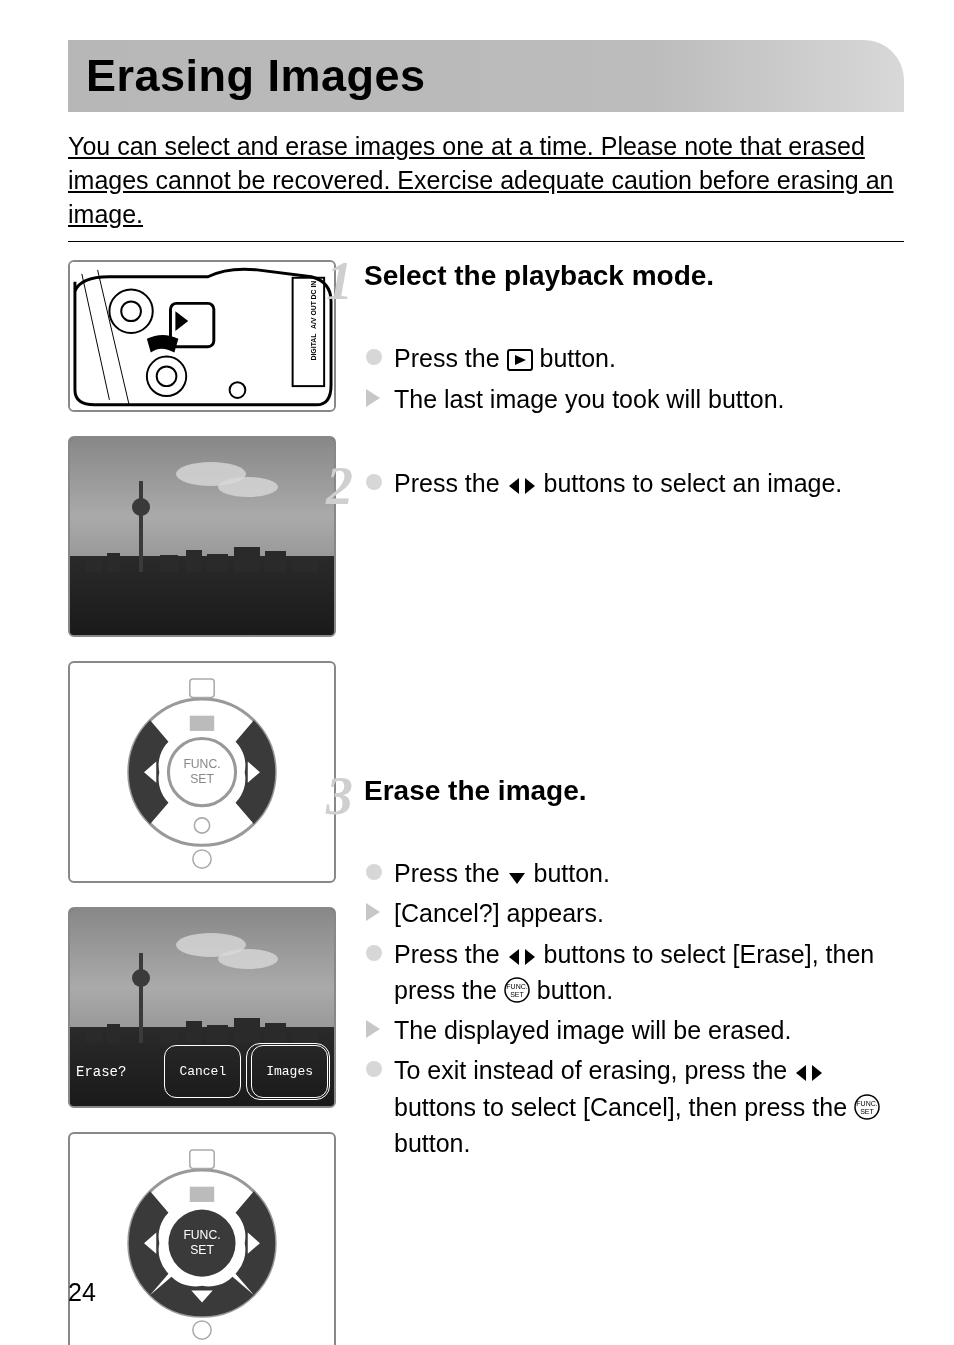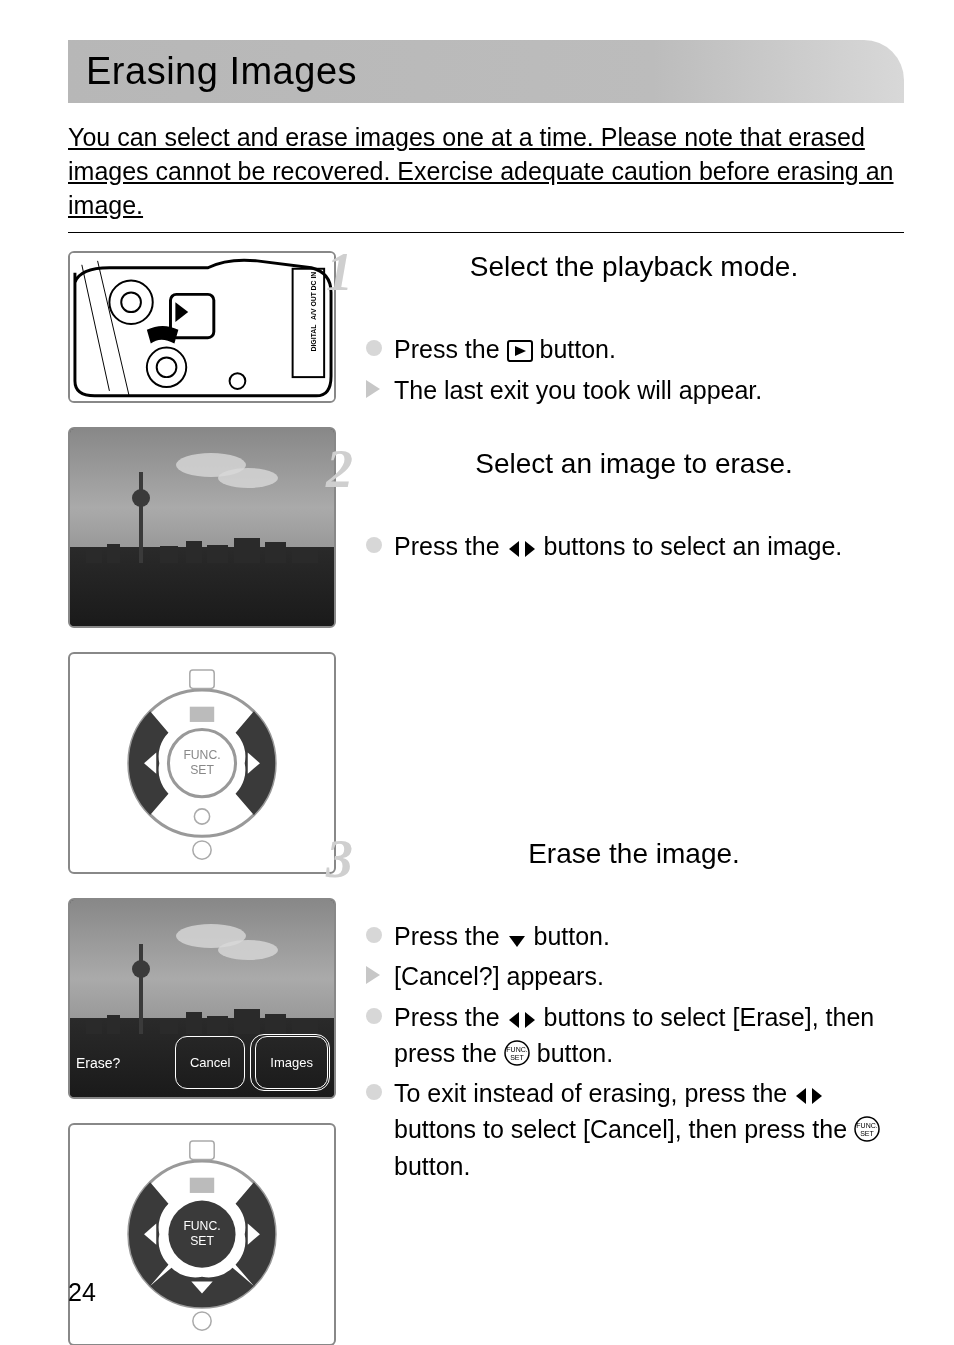--- a/index.html
+++ b/index.html
@@ -4,47 +4,47 @@
 <style>
   * { margin: 0; padding: 0; box-sizing: border-box; }
   html, body { width: 954px; height: 1345px; background: #fff; font-family: Arial, Helvetica, sans-serif; color: #000; }
   .page { padding: 40px 50px 0 68px; position: relative; height: 100%; }
   .title-bar {
     background: linear-gradient(to right, #b7b7b7 0%, #bcbcbc 70%, #d8d8d8 100%);
     border-top-right-radius: 40px;
     padding: 10px 18px;
     margin-bottom: 18px;
   }
-  .title-bar h1 { font-size: 38px; font-weight: 400; letter-spacing: 0.5px; }
+  .title-bar h1 { font-size: 45px; font-weight: 700; letter-spacing: 0.5px; }
   .intro { font-size: 25px; line-height: 1.35; margin-bottom: 10px; text-decoration: underline; }
   hr.sep { border: none; border-top: 1px solid #000; margin: 10px 0 18px 0; }
   .content { display: flex; gap: 28px; }
   .left-col { width: 268px; flex-shrink: 0; display: flex; flex-direction: column; gap: 24px; }
   .right-col { flex: 1; }
   .frame { border: 2px solid #888; border-radius: 6px; overflow: hidden; background: #fff; }
   .frame svg, .frame .inner { display: block; width: 100%; }
   .lcd { background: #151515; width: 100%; aspect-ratio: 268/200; position: relative; }
   .skyline { position: absolute; left: 0; right: 0; bottom: 32%; height: 14%; }
   .skyline .bld { position: absolute; bottom: 0; background: #2a2a2a; }
   .tower { position: absolute; left: 26%; bottom: 32%; width: 4px; height: 46%; background: #3a3a3a; }
   .tower::before { content: ""; position: absolute; top: 18%; left: -7px; width: 18px; height: 18px; border-radius: 50%; background: #3a3a3a; }
   .sky { position: absolute; inset: 0; background: linear-gradient(#888 0%, #aaa 40%, #999 60%, #2a2a2a 60%, #1a1a1a 100%); }
   .cloud { position: absolute; background: #d8d8d8; border-radius: 50%; opacity: 0.8; }
-  .lcd-bar { position: absolute; left: 0; right: 0; bottom: 4%; display: flex; align-items: center; padding: 0 6px; color: #fff; font-size: 14px; font-family: Liberation Sans, sans-serif; }
+  .lcd-bar { position: absolute; left: 0; right: 0; bottom: 4%; display: flex; align-items: center; padding: 0 6px; color: #fff; font-size: 14px; font-family: Liberation Mono, monospace; }
   .pill { border: 1px solid #fff; border-radius: 12px; padding: 18px 14px; font-size: 13px; }
   .pill.sel { position: relative; }
   .pill.sel::before { content: ""; position: absolute; left: -6px; top: -3px; right: -3px; bottom: -3px; border: 1px solid #fff; border-radius: 14px; }
   .dial-wrap { padding: 10px; display: flex; justify-content: center; }
   .step { position: relative; margin-bottom: 40px; }
   .step-num {
     position: absolute; left: -38px; top: -10px;
     font-size: 54px; font-weight: 900; font-style: italic;
     color: #cfcfcf; font-family: Georgia, 'Times New Roman', serif;
   }
-  .step h2 { font-size: 28px; font-weight: 400; margin-bottom: 10px; text-align: center; }
+  .step h2 { font-size: 28px; font-weight: 700; margin-bottom: 10px; }
   ul.instr { list-style: none; margin-top: 48px; }
   ul.instr li { font-size: 25px; line-height: 1.45; padding-left: 30px; position: relative; margin-bottom: 4px; }
   ul.instr li .cont { display: block; }
   .bullet-circle::before {
     content: ""; position: absolute; left: 2px; top: 9px;
     width: 16px; height: 16px; border-radius: 50%; background: #d7d7d7;
   }
   .bullet-tri::before {
     content: ""; position: absolute; left: 2px; top: 8px;
     width: 0; height: 0; border-top: 9px solid transparent; border-bottom: 9px solid transparent;
@@ -187,28 +187,27 @@
         <div class="step-num">1</div>
         <h2>Select the playback mode.</h2>
         <ul class="instr">
           <li class="bullet-circle">
             <span>Press the </span><span class="inline-icon"><svg width="26" height="22">
                   <rect x="1" y="1" width="24" height="20" rx="2" fill="none" stroke="#000" stroke-width="2"></rect>
                   <polygon points="8,6 19,11 8,16" fill="#000"></polygon>
                 </svg></span><span> button.</span>
           </li>
           <li class="bullet-tri">
-            <span>The last exit you took will appear.</span>
+            <span>The last image you took will button.</span>
           </li>
         </ul>
       </div>
 
       <div class="step step2wrap" style="margin-top:38px;">
         <div class="step-num">2</div>
-        <h2>Select an image to erase.</h2>
         <ul class="instr">
           <li class="bullet-circle">
             <span>Press the </span><span class="inline-icon"><svg width="30" height="20">
                   <polygon points="2,10 12,2 12,18" fill="#000"></polygon>
                   <polygon points="28,10 18,2 18,18" fill="#000"></polygon>
                 </svg></span><span> buttons to select an image.</span>
           </li>
         </ul>
       </div>
 
@@ -227,20 +226,23 @@
           <li class="bullet-circle">
             <span>Press the </span><span class="inline-icon"><svg width="30" height="20">
                   <polygon points="2,10 12,2 12,18" fill="#000"></polygon>
                   <polygon points="28,10 18,2 18,18" fill="#000"></polygon>
                 </svg></span><span> buttons to select [Erase], then press the </span><span class="inline-icon"><svg width="26" height="26">
                   <circle cx="13" cy="13" r="12" fill="none" stroke="#000" stroke-width="1.5"></circle>
                   <text x="13" y="12" font-size="7" text-anchor="middle">FUNC.</text>
                   <text x="13" y="20" font-size="7" text-anchor="middle">SET</text>
                 </svg></span><span> button.</span>
           </li>
+          <li class="bullet-tri">
+            <span>The displayed image will be erased.</span>
+          </li>
           <li class="bullet-circle">
             <span>To exit instead of erasing, press the </span><span class="inline-icon"><svg width="30" height="20">
                   <polygon points="2,10 12,2 12,18" fill="#000"></polygon>
                   <polygon points="28,10 18,2 18,18" fill="#000"></polygon>
                 </svg></span><span class="cont"><span> buttons to select [Cancel], then press the </span><span class="inline-icon"><svg width="26" height="26">
                     <circle cx="13" cy="13" r="12" fill="none" stroke="#000" stroke-width="1.5"></circle>
                     <text x="13" y="12" font-size="7" text-anchor="middle">FUNC.</text>
                     <text x="13" y="20" font-size="7" text-anchor="middle">SET</text>
                   </svg></span><span> button.</span></span>
           </li>

